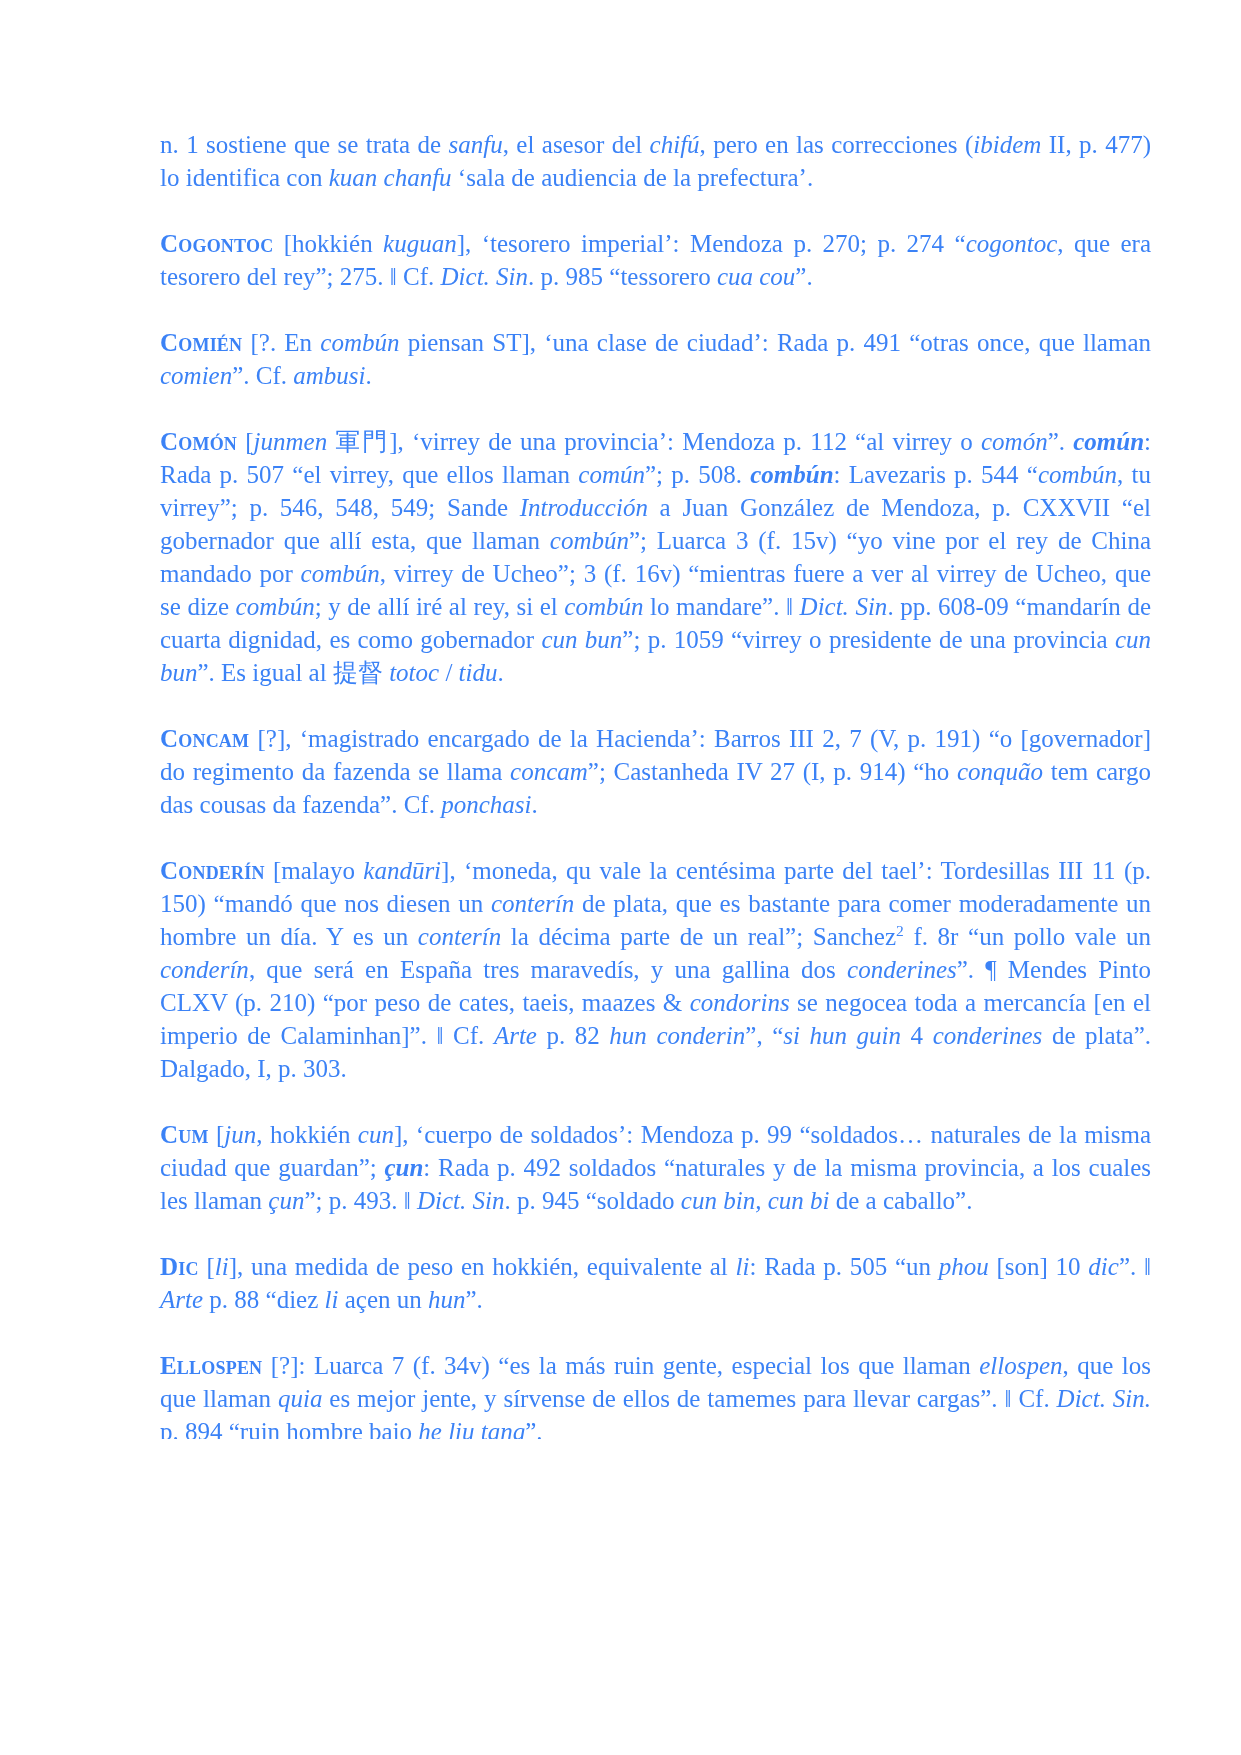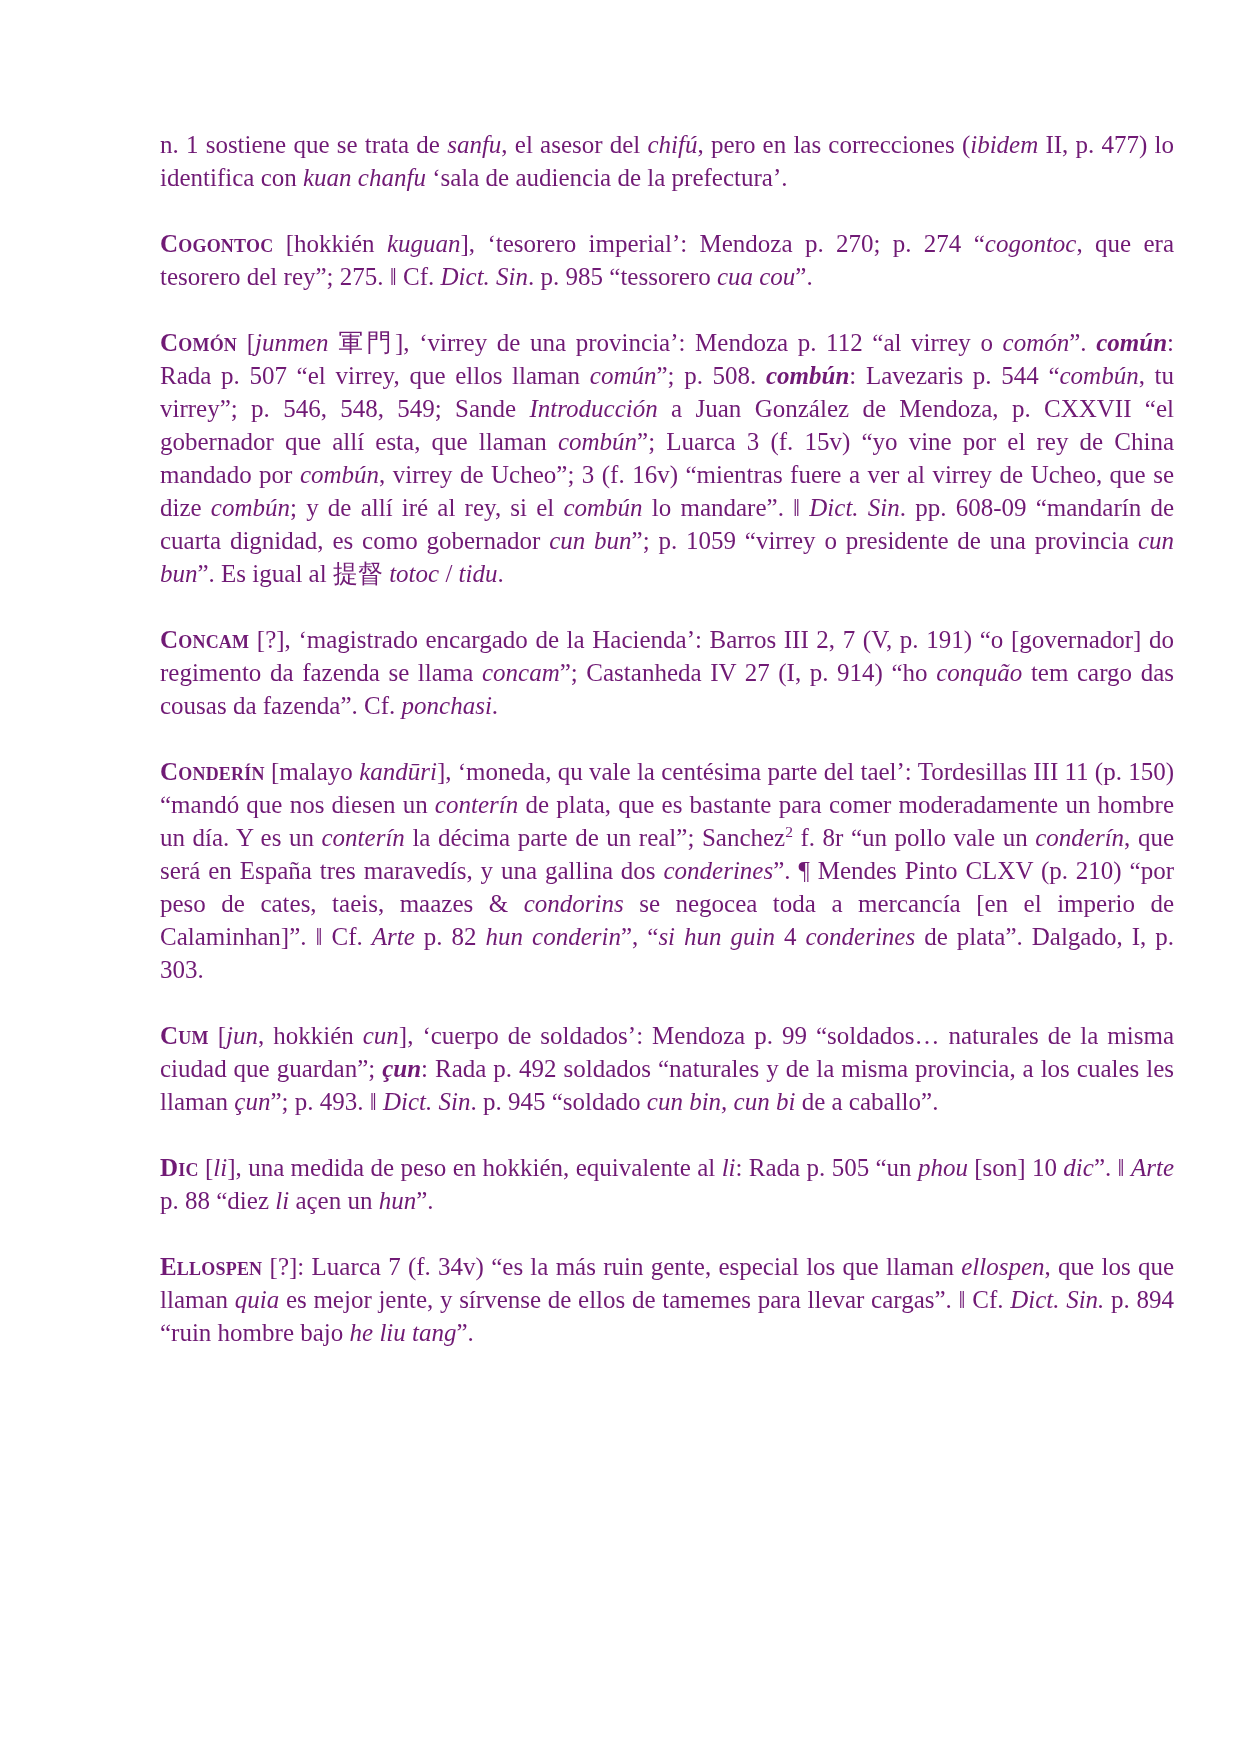--- a/index.html
+++ b/index.html
@@ -2,25 +2,25 @@
 <html><head>
 <meta charset="utf-8">
 <style>
   html, body { margin: 0; padding: 0; background: #ffffff; }
   .page {
     position: relative;
     width: 1241px;
     height: 1439px;
     background: #ffffff;
     box-sizing: border-box;
-    padding: 128px 67px 0 160px;
+    padding: 128px 90px 0 160px;
     font-family: "Liberation Serif", "DejaVu Serif", serif;
     font-size: 25px;
     line-height: 1.32;
-    color: #701a75;
+    color: #3b82f6;
   }
   .entry {
     text-align: justify;
     margin: 0 0 33px 0;
   }
   .headword {
     font-variant: small-caps;
     font-weight: bold;
     letter-spacing: 0.2px;
   }
@@ -29,20 +29,21 @@
   .seg-bold-italic { font-style: italic; font-weight: bold; }
   sup.seg-sup { font-size: 0.62em; line-height: 0; }
 </style>
 </head>
 <body>
 
 <div class="page">
   <div>
       <p class="entry"><span class="seg-plain">n. 1 sostiene que se trata de </span><span class="seg-italic">sanfu</span><span class="seg-plain">, el asesor del </span><span class="seg-italic">chifú</span><span class="seg-plain">, pero en las correcciones (</span><span class="seg-italic">ibidem</span><span class="seg-plain"> II, p. 477) lo identifica con </span><span class="seg-italic">kuan chanfu</span><span class="seg-plain"> ‘sala de audiencia de la prefectura’.</span></p>
       <p class="entry"><span class="headword">Cogontoc</span><span class="seg-plain"> [hokkién </span><span class="seg-italic">kuguan</span><span class="seg-plain">], ‘tesorero imperial’: Mendoza p. 270; p. 274 “</span><span class="seg-italic">cogontoc</span><span class="seg-plain">, que era tesorero del rey”; 275. ‖ Cf. </span><span class="seg-italic">Dict. Sin</span><span class="seg-plain">. p. 985 “tessorero </span><span class="seg-italic">cua cou</span><span class="seg-plain">”.</span></p>
+      <p class="entry"><span class="headword">Comién</span><span class="seg-plain"> [?. En </span><span class="seg-italic">combún</span><span class="seg-plain"> piensan ST], ‘una clase de ciudad’: Rada p. 491 “otras once, que llaman </span><span class="seg-italic">comien</span><span class="seg-plain">”. Cf. </span><span class="seg-italic">ambusi</span><span class="seg-plain">.</span></p>
       <p class="entry"><span class="headword">Comón</span><span class="seg-plain"> [</span><span class="seg-italic">junmen</span><span class="seg-plain"> 軍門], ‘virrey de una provincia’: Mendoza p. 112 “al virrey o </span><span class="seg-italic">comón</span><span class="seg-plain">”. </span><span class="seg-bold-italic">común</span><span class="seg-plain">: Rada p. 507 “el virrey, que ellos llaman </span><span class="seg-italic">común</span><span class="seg-plain">”; p. 508. </span><span class="seg-bold-italic">combún</span><span class="seg-plain">: Lavezaris p. 544 “</span><span class="seg-italic">combún</span><span class="seg-plain">, tu virrey”; p. 546, 548, 549; Sande </span><span class="seg-italic">Introducción</span><span class="seg-plain"> a Juan González de Mendoza, p. CXXVII “el gobernador que allí esta, que llaman </span><span class="seg-italic">combún</span><span class="seg-plain">”; Luarca 3 (f. 15v) “yo vine por el rey de China mandado por </span><span class="seg-italic">combún</span><span class="seg-plain">, virrey de Ucheo”; 3 (f. 16v) “mientras fuere a ver al virrey de Ucheo, que se dize </span><span class="seg-italic">combún</span><span class="seg-plain">; y de allí iré al rey, si el </span><span class="seg-italic">combún</span><span class="seg-plain"> lo mandare”. ‖ </span><span class="seg-italic">Dict. Sin</span><span class="seg-plain">. pp. 608-09 “mandarín de cuarta dignidad, es como gobernador </span><span class="seg-italic">cun bun</span><span class="seg-plain">”; p. 1059 “virrey o presidente de una provincia </span><span class="seg-italic">cun bun</span><span class="seg-plain">”. Es igual al 提督 </span><span class="seg-italic">totoc</span><span class="seg-plain"> / </span><span class="seg-italic">tidu</span><span class="seg-plain">.</span></p>
       <p class="entry"><span class="headword">Concam</span><span class="seg-plain"> [?], ‘magistrado encargado de la Hacienda’: Barros III 2, 7 (V, p. 191) “o [governador] do regimento da fazenda se llama </span><span class="seg-italic">concam</span><span class="seg-plain">”; Castanheda IV 27 (I, p. 914) “ho </span><span class="seg-italic">conquão</span><span class="seg-plain"> tem cargo das cousas da fazenda”. Cf. </span><span class="seg-italic">ponchasi</span><span class="seg-plain">.</span></p>
       <p class="entry"><span class="headword">Conderín</span><span class="seg-plain"> [malayo </span><span class="seg-italic">kandūri</span><span class="seg-plain">], ‘moneda, qu vale la centésima parte del tael’: Tordesillas III 11 (p. 150) “mandó que nos diesen un </span><span class="seg-italic">conterín</span><span class="seg-plain"> de plata, que es bastante para comer moderadamente un hombre un día. Y es un </span><span class="seg-italic">conterín</span><span class="seg-plain"> la décima parte de un real”; Sanchez</span><sup class="seg-sup">2</sup><span class="seg-plain"> f. 8r “un pollo vale un </span><span class="seg-italic">conderín</span><span class="seg-plain">, que será en España tres maravedís, y una gallina dos </span><span class="seg-italic">conderines</span><span class="seg-plain">”. ¶ Mendes Pinto CLXV (p. 210) “por peso de cates, taeis, maazes &amp; </span><span class="seg-italic">condorins</span><span class="seg-plain"> se negocea toda a mercancía [en el imperio de Calaminhan]”. ‖ Cf. </span><span class="seg-italic">Arte</span><span class="seg-plain"> p. 82 </span><span class="seg-italic">hun conderin</span><span class="seg-plain">”, “</span><span class="seg-italic">si hun guin</span><span class="seg-plain"> 4 </span><span class="seg-italic">conderines</span><span class="seg-plain"> de plata”. Dalgado, I, p. 303.</span></p>
       <p class="entry"><span class="headword">Cum</span><span class="seg-plain"> [</span><span class="seg-italic">jun</span><span class="seg-plain">, hokkién </span><span class="seg-italic">cun</span><span class="seg-plain">], ‘cuerpo de soldados’: Mendoza p. 99 “soldados… naturales de la misma ciudad que guardan”; </span><span class="seg-bold-italic">çun</span><span class="seg-plain">: Rada p. 492 soldados “naturales y de la misma provincia, a los cuales les llaman </span><span class="seg-italic">çun</span><span class="seg-plain">”; p. 493. ‖ </span><span class="seg-italic">Dict. Sin</span><span class="seg-plain">. p. 945 “soldado </span><span class="seg-italic">cun bin, cun bi</span><span class="seg-plain"> de a caballo”.</span></p>
       <p class="entry"><span class="headword">Dic</span><span class="seg-plain"> [</span><span class="seg-italic">li</span><span class="seg-plain">], una medida de peso en hokkién, equivalente al </span><span class="seg-italic">li</span><span class="seg-plain">: Rada p. 505 “un </span><span class="seg-italic">phou</span><span class="seg-plain"> [son] 10 </span><span class="seg-italic">dic</span><span class="seg-plain">”. ‖ </span><span class="seg-italic">Arte</span><span class="seg-plain"> p. 88 “diez </span><span class="seg-italic">li</span><span class="seg-plain"> açen un </span><span class="seg-italic">hun</span><span class="seg-plain">”.</span></p>
       <p class="entry"><span class="headword">Ellospen</span><span class="seg-plain"> [?]:  Luarca 7 (f. 34v) “es la más ruin gente, especial los que llaman </span><span class="seg-italic">ellospen</span><span class="seg-plain">, que los que llaman </span><span class="seg-italic">quia</span><span class="seg-plain"> es mejor jente, y sírvense de ellos de tamemes para llevar cargas”. ‖ Cf. </span><span class="seg-italic">Dict. Sin.</span><span class="seg-plain"> p. 894 “ruin hombre bajo </span><span class="seg-italic">he liu tang</span><span class="seg-plain">”.</span></p>
     </div>
 </div>
 
 </body></html>

